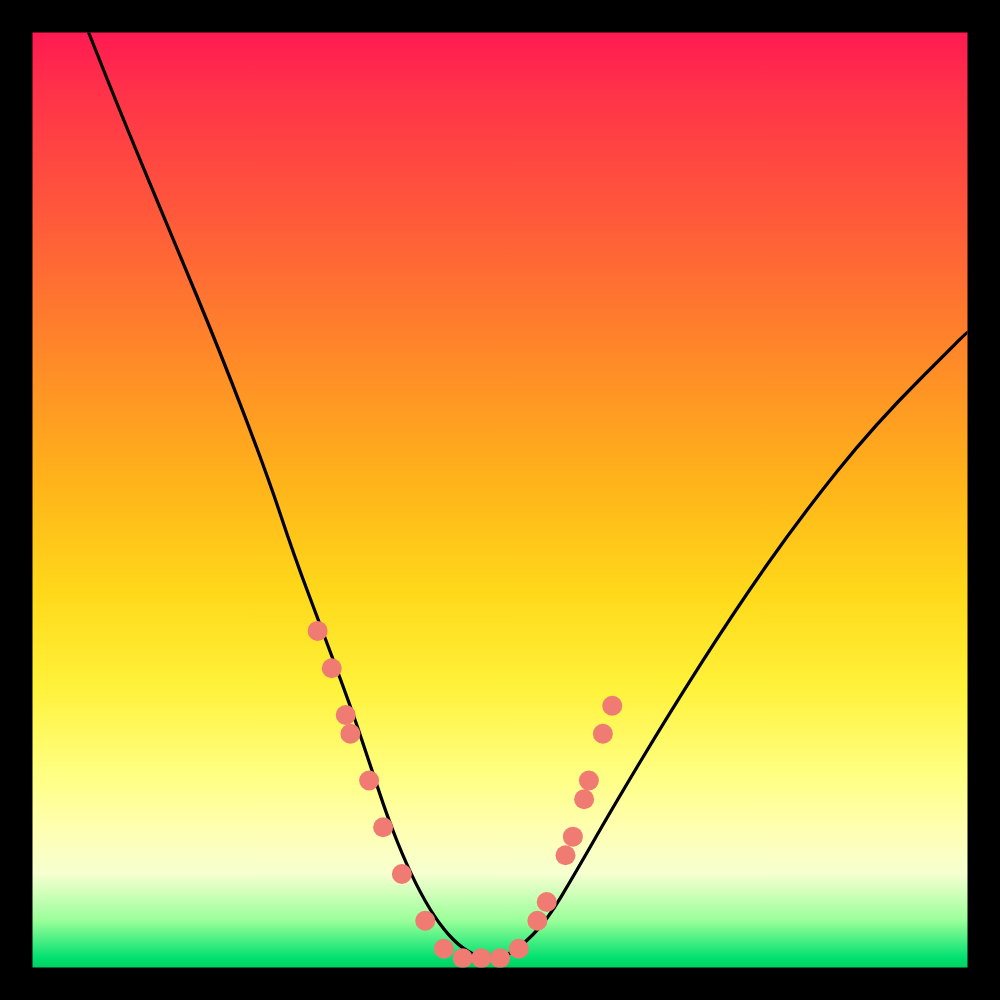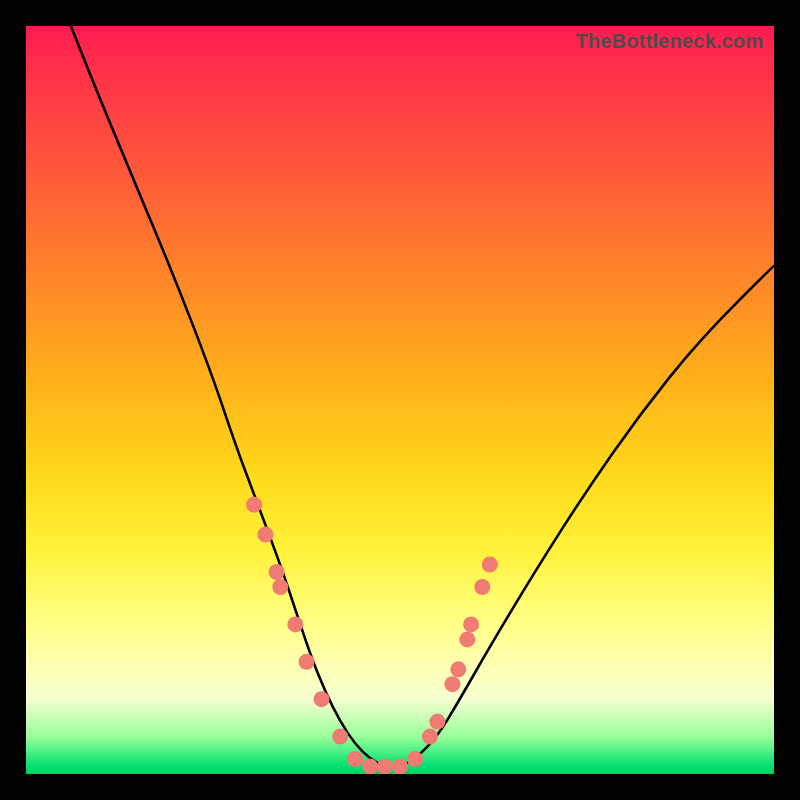--- a/index.html
+++ b/index.html
@@ -57,21 +57,20 @@
     top: 0;
     width: 748px;
     height: 748px;
   }
 </style>
 </head>
 <body>
 
 <div class="frame">
   <div class="plot">
-    <div class="watermark">TheBottleneck.com</div>
     <svg class="curve" viewBox="0 0 748 748" preserveAspectRatio="none">
       <path id="curve-path" fill="none" stroke="#000000" stroke-width="2.6" stroke-linecap="round" d="M 44.9 0.0 Q 44.9 0.0 59.8 37.4 Q 74.8 74.8 93.5 119.7 Q 112.2 164.6 130.9 209.4 Q 149.6 254.3 168.3 302.9 Q 187.0 351.6 198.2 385.2 Q 209.4 418.9 220.7 448.8 Q 231.9 478.7 243.1 508.6 Q 254.3 538.6 261.8 561.0 Q 269.3 583.4 276.8 605.9 Q 284.2 628.3 291.7 647.0 Q 299.2 665.7 306.7 680.7 Q 314.2 695.6 321.6 706.9 Q 329.1 718.1 336.6 725.6 Q 344.1 733.0 351.6 736.8 Q 359.0 740.5 366.5 740.5 Q 374.0 740.5 381.5 736.8 Q 389.0 733.0 400.2 721.8 Q 411.4 710.6 422.6 691.9 Q 433.8 673.2 448.8 647.0 Q 463.8 620.8 486.2 583.4 Q 508.6 546.0 534.8 504.9 Q 561.0 463.8 587.2 426.4 Q 613.4 389.0 643.3 351.6 Q 673.2 314.2 710.6 276.8 T 748.0 239.4"></path>
       <g id="markers">
           <circle cx="228.1" cy="478.7" r="8" fill="#ef7b72"></circle>
           <circle cx="239.4" cy="508.6" r="8" fill="#ef7b72"></circle>
           <circle cx="250.6" cy="546.0" r="8" fill="#ef7b72"></circle>
           <circle cx="254.3" cy="561.0" r="8" fill="#ef7b72"></circle>
           <circle cx="269.3" cy="598.4" r="8" fill="#ef7b72"></circle>
           <circle cx="280.5" cy="635.8" r="8" fill="#ef7b72"></circle>
           <circle cx="295.5" cy="673.2" r="8" fill="#ef7b72"></circle>

